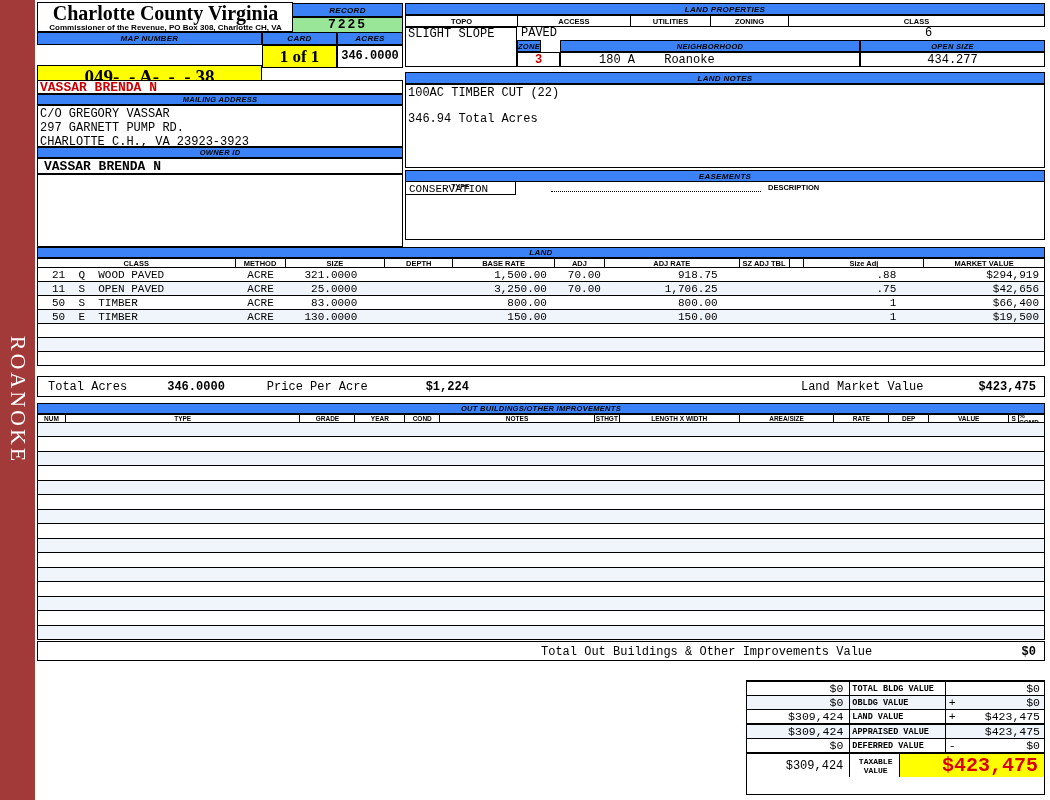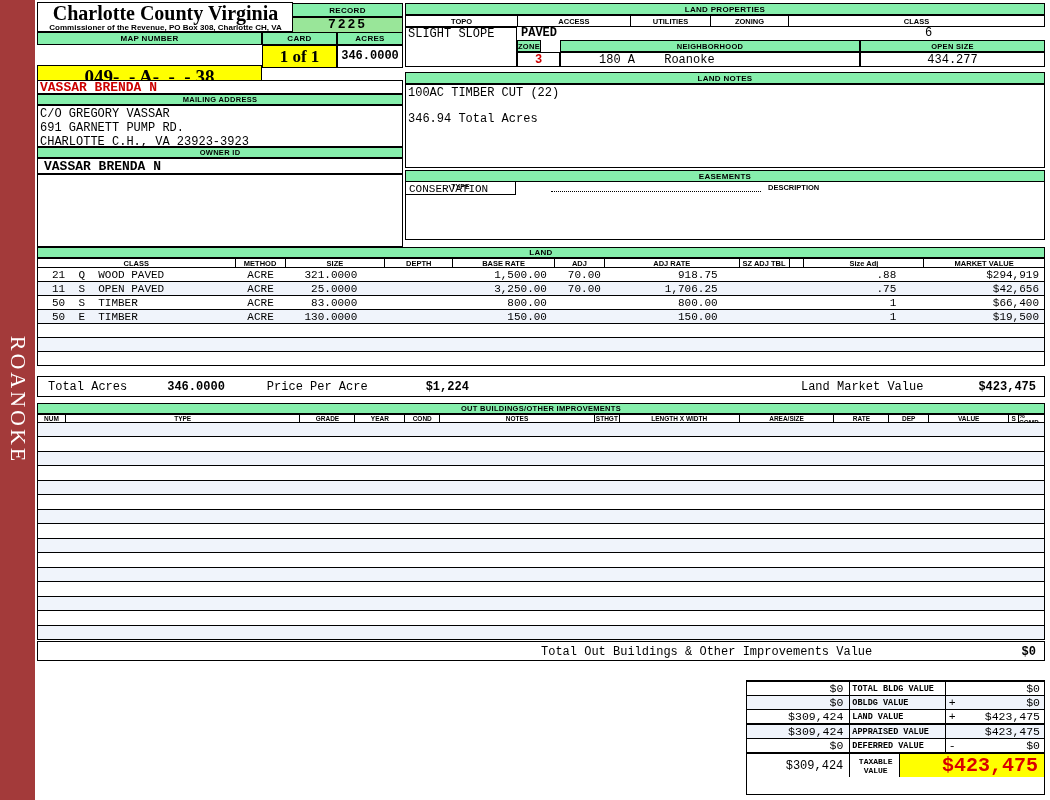--- a/index.html
+++ b/index.html
@@ -3,21 +3,21 @@
 <meta charset="utf-8">
 <style>
   * { box-sizing: border-box; margin: 0; padding: 0; }
   html,body { width: 1050px; height: 800px; }
   body { font-family: "Liberation Sans", sans-serif; background: #ffffff; position: relative; overflow: hidden; }
   #page { position: absolute; top:0; left:0; width:1050px; height:800px; background:#fff; }
   .abs { position: absolute; }
   .mono { font-family: "Liberation Mono", "DejaVu Sans Mono", monospace; }
   .serif { font-family: "Liberation Serif", "DejaVu Serif", serif; }
   .pre { white-space: pre; }
-  .bar { background:#86efac; border:1px solid #000; font-size:8px; font-weight:bold; display:flex; align-items:center; justify-content:center; letter-spacing:.3px; color:#000; }
+  .bar { background:#3b82f6; border:1px solid #000; font-size:8px; font-weight:bold; display:flex; align-items:center; justify-content:center; letter-spacing:.3px; color:#000;font-style:italic; }
   .cell { border:1px solid #000; background:#fff; }
   .redbar { position:absolute; left:0; top:0; width:35px; height:800px; background:#a33a3a; }
   .vert-label { position:absolute; left:18px; top:400px; transform:translate(-50%,-50%) rotate(90deg);
                 font-family:"Liberation Serif", serif; font-size:22px; letter-spacing:3px; color:#fff; white-space:nowrap; }
   .red-text { color:#cc0000; }
   .hdr-row { display:flex; border:1px solid #000; background:#fff; }
   .hdr-row > div { border-right:1px solid #000; font-size:7.5px; font-weight:bold; display:flex; align-items:center; justify-content:center; overflow:hidden; }
   .hdr-row > div:last-child { border-right:none; }
   .land-row { display:flex; height:14px; border-bottom:1px solid #000; align-items:center;
               font-family:"Liberation Mono","DejaVu Sans Mono",monospace; font-size:11px; background:#fff; }
@@ -55,39 +55,39 @@
 
   <div class="abs cell serif pre" style="left:37px; top:45px; width:225px; height:25px; background:#ffff00; font-size:19px; font-weight:bold; text-align:center; line-height:21px;margin-top:20px;">049-  - A-  -  - 38</div>
   <div class="abs cell serif" style="left:262px; top:45px; width:75px; height:23px; background:#ffff00; font-size:17px; font-weight:bold; text-align:center; line-height:21px;">1 of 1</div>
   <div class="abs cell mono" style="left:337px; top:45px; width:66px; height:23px; font-size:12px; font-weight:bold; text-align:center; line-height:21px;">346.0000</div>
 
   <div class="abs cell mono red-text" style="left:37px; top:80px; width:366px; height:14px; font-size:13px; font-weight:bold; padding-left:2px; line-height:13px;">VASSAR BRENDA N</div>
 
   <div class="abs bar" style="left:37px; top:94px; width:366px; height:11px; font-size:7.5px;">MAILING ADDRESS</div>
   <div class="abs cell mono" style="left:37px; top:105px; width:366px; height:42px; font-size:12px; line-height:14px; padding:1px 0 0 2px;">
     <div>C/O GREGORY VASSAR</div>
-    <div>691 GARNETT PUMP RD.</div>
+    <div>297 GARNETT PUMP RD.</div>
     <div>CHARLOTTE C.H., VA 23923-3923</div>
   </div>
 
   <div class="abs bar" style="left:37px; top:147px; width:366px; height:11px; font-size:7.5px;">OWNER ID</div>
   <div class="abs cell mono" style="left:37px; top:158px; width:366px; height:16px; font-size:13px; font-weight:bold; padding-left:6px; line-height:15px;">VASSAR BRENDA N</div>
   <div class="abs cell" style="left:37px; top:174px; width:366px; height:73px;"></div>
 
   <div class="abs bar" style="left:405px; top:3px; width:640px; height:12px;">LAND PROPERTIES</div>
   <div class="abs hdr-row" style="left:405px; top:15px; width:640px; height:12px;">
     <div style="width:112px;">TOPO</div>
     <div style="width:113px;">ACCESS</div>
     <div style="width:80px;">UTILITIES</div>
     <div style="width:78px;">ZONING</div>
     <div style="width:255px;">CLASS</div>
   </div>
   <div class="abs cell mono" style="left:405px; top:27px; width:112px; height:40px; font-size:12px; padding:0 0 0 2px; line-height:13px;">SLIGHT SLOPE</div>
   <div class="abs mono" style="left:517px; top:27px; width:528px; height:13px; font-size:12px; line-height:13px;">
-    <span style="position:absolute; left:4px;font-weight:bold;">PAVED</span>
+    <span style="position:absolute; left:4px;">PAVED</span>
     <span style="position:absolute; left:300px;"></span>
     <span style="position:absolute; left:360px;"></span>
     <span style="position:absolute; left:408px;">6</span>
   </div>
   <div class="abs bar" style="left:517px; top:40px; width:24px; height:12px; font-size:7.5px;">ZONE</div>
   <div class="abs bar" style="left:560px; top:40px; width:300px; height:12px; font-size:7.5px;">NEIGHBORHOOD</div>
   <div class="abs bar" style="left:860px; top:40px; width:185px; height:12px; font-size:7.5px;">OPEN SIZE</div>
   <div class="abs cell mono red-text" style="left:517px; top:52px; width:43px; height:15px; font-size:12px; font-weight:bold; text-align:center; line-height:14px;">3</div>
   <div class="abs cell mono" style="left:560px; top:52px; width:300px; height:15px; font-size:12px; line-height:14px;">
     <span style="margin-left:38px;">180 A</span>

